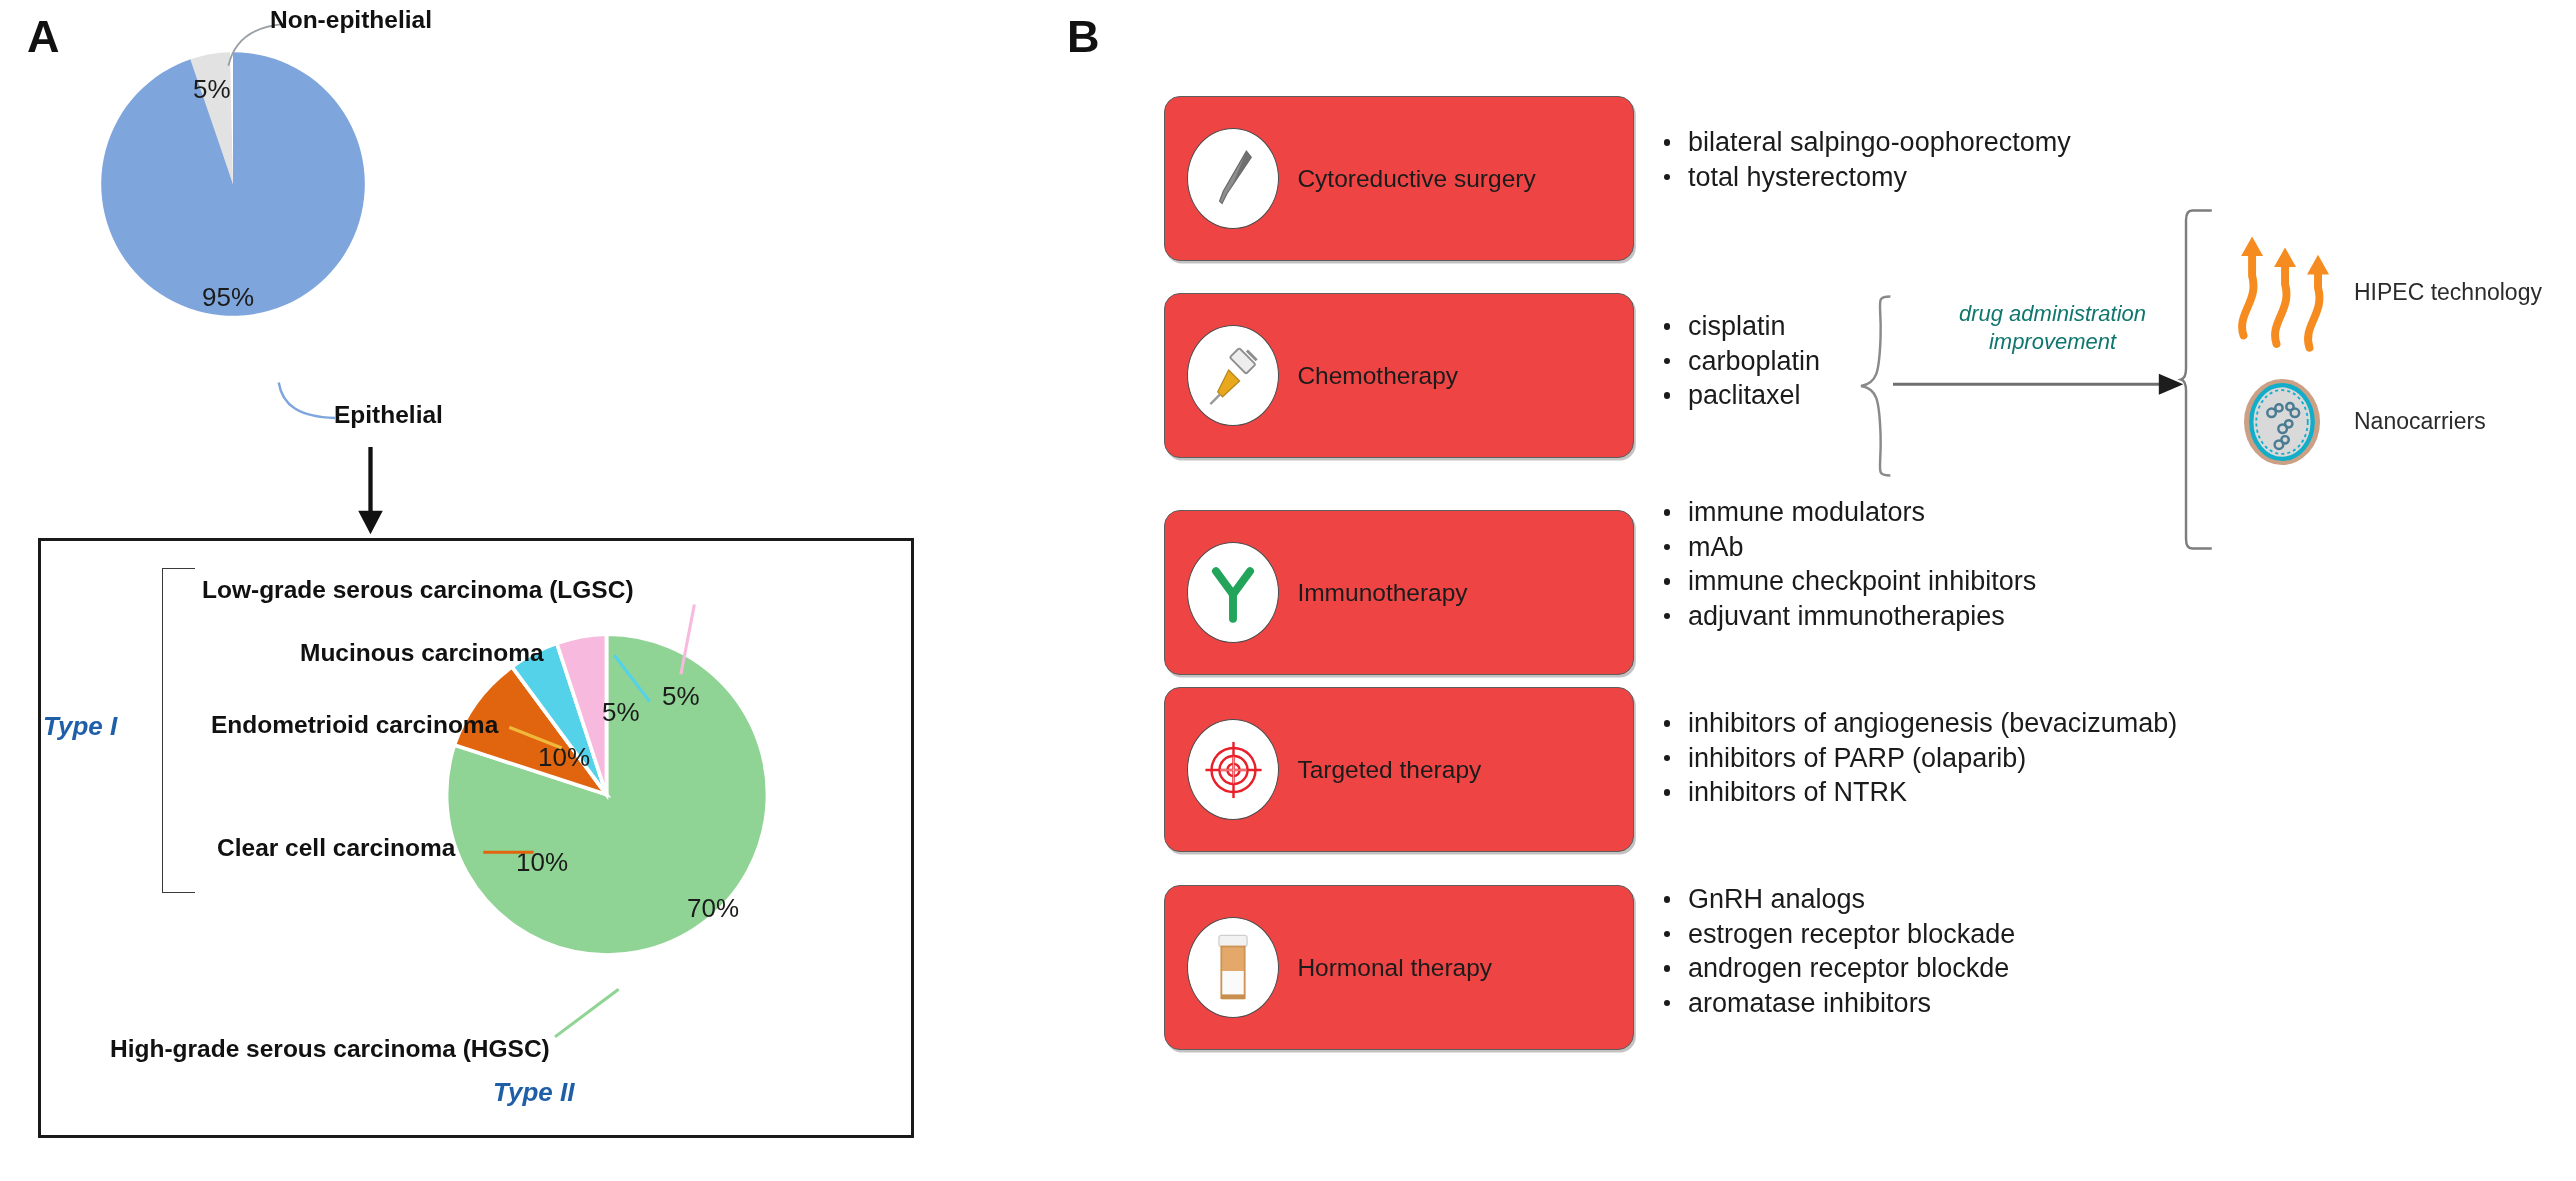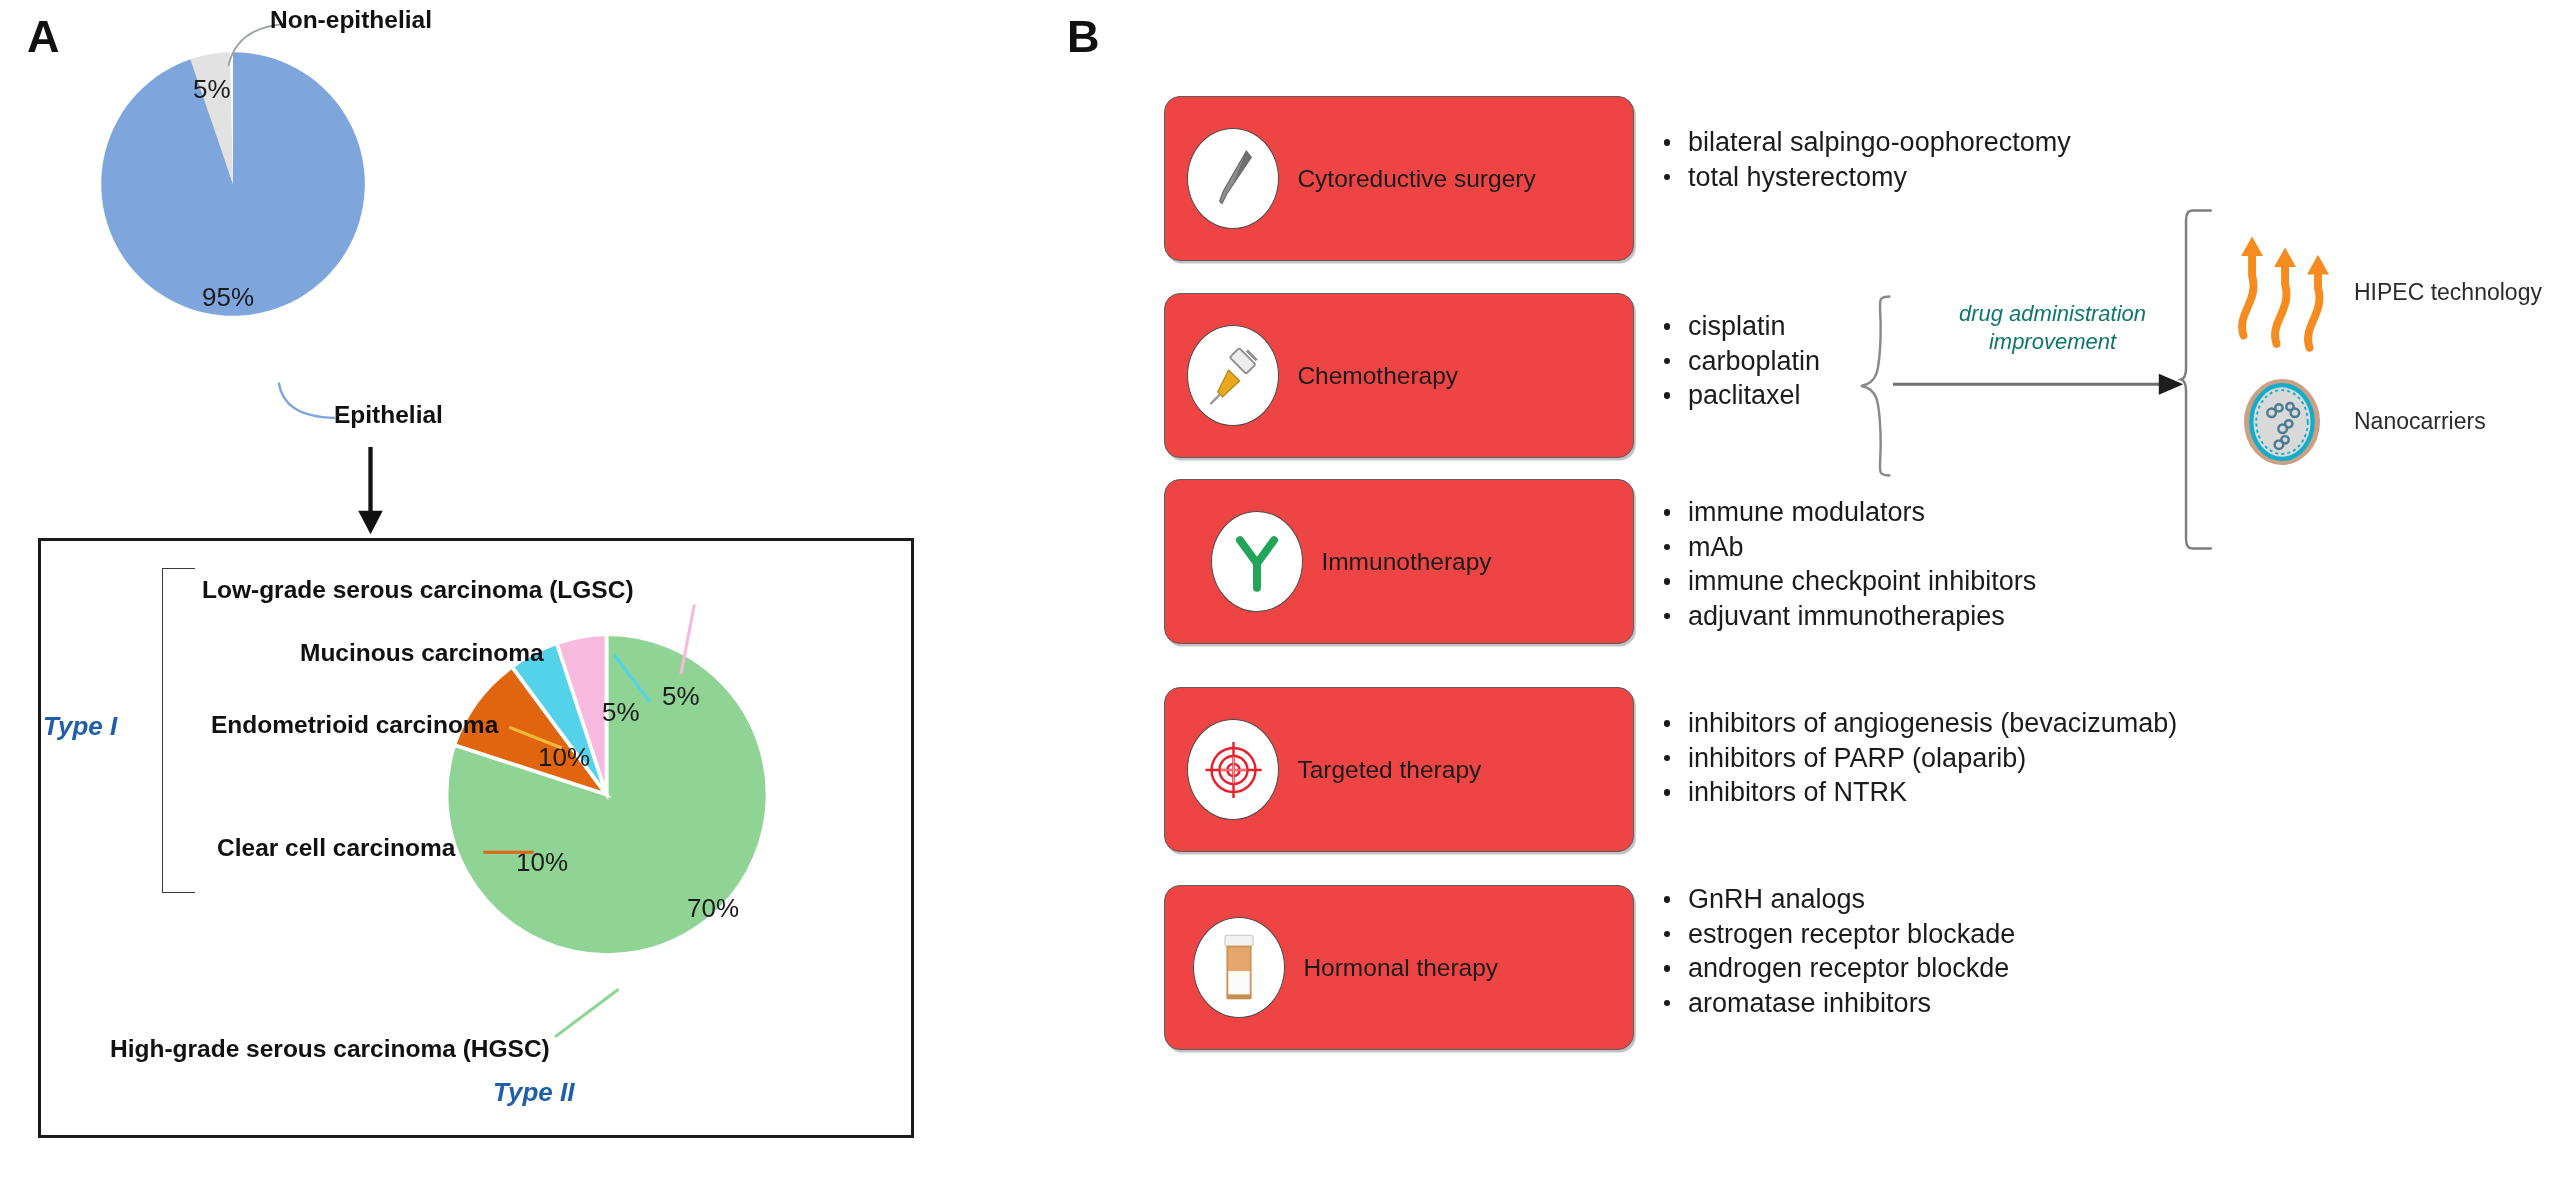--- a/index.html
+++ b/index.html
@@ -190,21 +190,21 @@
     </svg>
   </span>
   <span class="card-title">Chemotherapy</span>
 </div>
 <ul class="abs bullets" style="left:1660px;top:309px;">
   <li>cisplatin</li>
   <li>carboplatin</li>
   <li>paclitaxel</li>
 </ul>
 
-<div class="abs card" style="left:1164px;top:479px;width:470px;height:165px;padding-left:24px;">
+<div class="abs card" style="left:1164px;top:510px;width:470px;height:165px;">
   <span class="card-icon">
     <svg width="56" height="67" viewBox="0 0 92 110">
       <g stroke="#22A55B" stroke-width="13" stroke-linecap="round" fill="none">
         <line x1="46" y1="98" x2="46" y2="58"></line>
         <line x1="46" y1="58" x2="18" y2="20"></line>
         <line x1="46" y1="58" x2="74" y2="20"></line>
       </g>
     </svg>
   </span>
   <span class="card-title">Immunotherapy</span>
@@ -233,21 +233,21 @@
     </svg>
   </span>
   <span class="card-title">Targeted therapy</span>
 </div>
 <ul class="abs bullets" style="left:1660px;top:706px;">
   <li>inhibitors of angiogenesis (bevacizumab)</li>
   <li>inhibitors of PARP (olaparib)</li>
   <li>inhibitors of NTRK</li>
 </ul>
 
-<div class="abs card" style="left:1164px;top:885px;width:470px;height:165px;padding-left:6px;">
+<div class="abs card" style="left:1164px;top:885px;width:470px;height:165px;">
   <span class="card-icon">
     <svg width="48" height="70" viewBox="0 0 78 114">
       <rect x="16" y="4" width="46" height="18" rx="4" fill="#f2f2f2" stroke="#cfcfcf" stroke-width="2"></rect>
       <rect x="20" y="22" width="38" height="40" fill="#E3A86A"></rect>
       <rect x="20" y="62" width="38" height="44" fill="#fafafa"></rect>
       <rect x="20" y="22" width="38" height="84" fill="none" stroke="#cc9455" stroke-width="3"></rect>
       <rect x="20" y="100" width="38" height="8" fill="#c78e4d"></rect>
     </svg>
   </span>
   <span class="card-title">Hormonal therapy</span>

